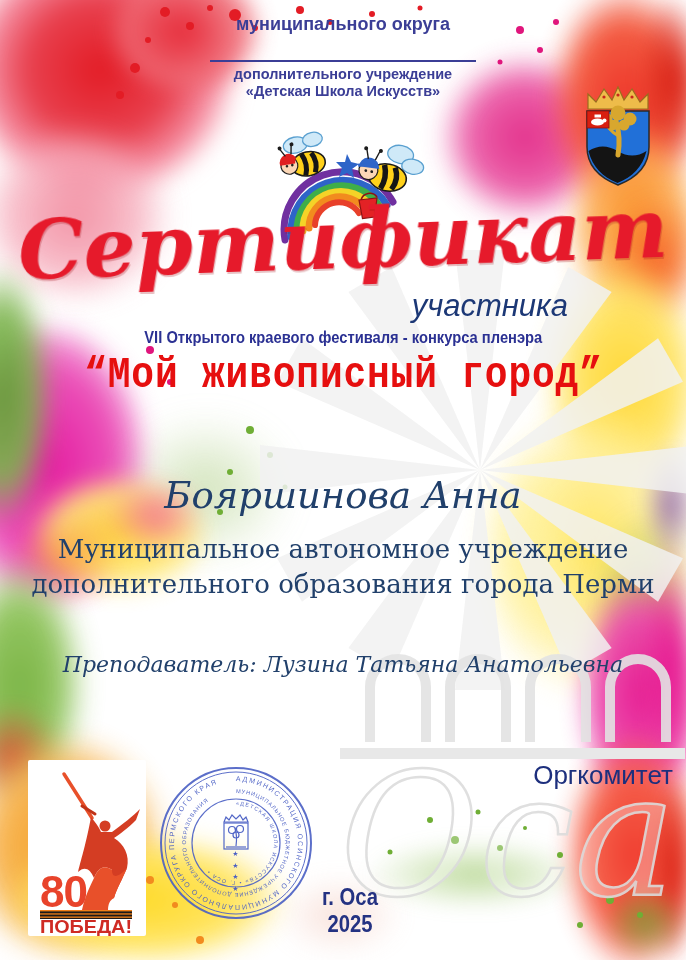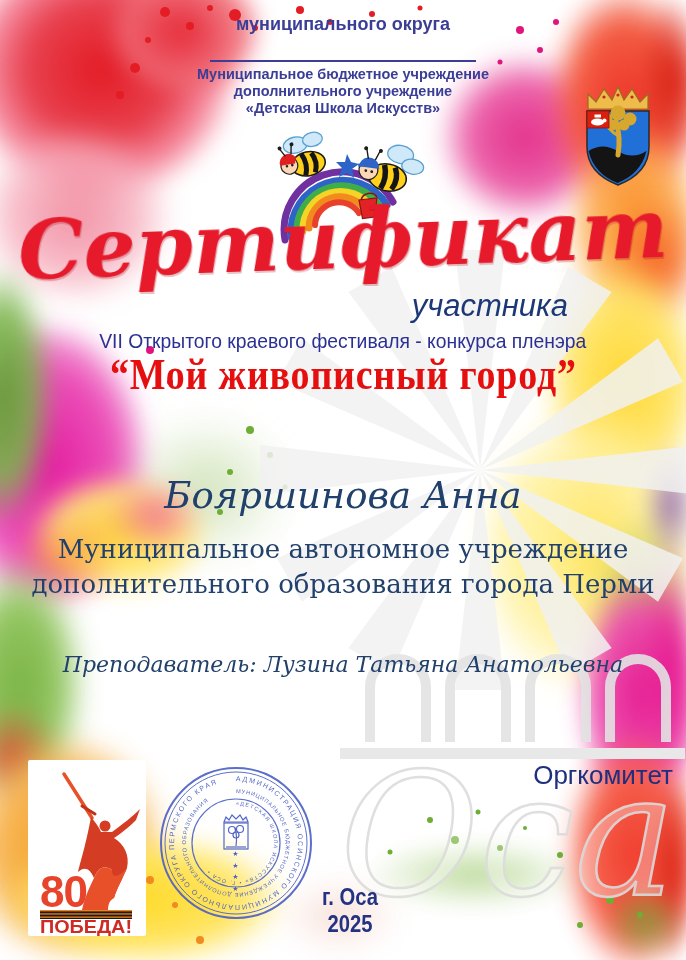--- a/index.html
+++ b/index.html
@@ -26,26 +26,26 @@
     font-size:82px;line-height:1;color:#e61a2b;transform:rotate(-2deg);
     text-shadow:1px 2px 0 rgba(160,10,20,.25);
   }
   .subtitle{
     position:absolute;top:288px;right:118px;
     font-family:Liberation Sans, sans-serif;font-style:italic;
     font-size:31px;color:#1c3876;
   }
   .festival-line{
     position:absolute;top:329px;left:0;right:0;text-align:center;
-    font-weight:normal;font-size:21px;color:#2b3193;
+    font-weight:bold;font-size:16px;color:#2b3193;
   }
   .festival-line>span{display:inline-block;transform:scaleX(.92);}
   .festival-name{
     position:absolute;top:352px;left:0;right:0;text-align:center;
-    font-family:Liberation Serif, serif;font-weight:bold;
+    font-family:Liberation Mono, monospace;font-weight:bold;
     font-size:44px;line-height:46px;color:#e60f0f;
   }
   .festival-name>span{display:inline-block;transform:scaleX(.86);letter-spacing:1px;}
   .recipient-name{
     position:absolute;top:474px;left:0;right:0;text-align:center;
     font-family:"DejaVu Serif",serif;font-style:italic;
     font-size:37px;color:#21406b;
   }
   .school-line{
     position:absolute;left:0;right:0;text-align:center;
@@ -195,21 +195,20 @@
     </g>
     <rect x="340" y="748" width="345" height="11" fill="#e8e8e8"></rect>
     <text x="340" y="895" font-family="DejaVu Serif, serif" font-style="italic" font-size="170" fill="rgba(255,255,255,0.35)" stroke="#dcdcdc" stroke-width="2.5" opacity="0.9">Оса</text>
   </svg>
 
   <div class="hdr-admin">
     <div>муниципального округа</div>
   </div>
   <div class="hdr-underline"></div>
   <div class="hdr-org">
-    <div>Муниципальное бюджетное учреждение</div>
     <div>дополнительного учреждение</div>
     <div>«Детская Школа Искусств»</div>
   </div>
 
   <div class="coat-wrap">
     <svg width="86" height="110" viewBox="0 0 86 110">
       <path d="M13,26 L13,11 L21,19 L29,6 L37,17 L43,4 L49,17 L57,6 L65,19 L73,11 L73,26 Z" fill="#eebc4a" stroke="#9a6d1f" stroke-width="1.2"></path>
       <circle cx="29" cy="14" r="1.6" fill="#c8271c"></circle>
         <circle cx="43" cy="12" r="1.6" fill="#c8271c"></circle>
         <circle cx="57" cy="14" r="1.6" fill="#c8271c"></circle>

